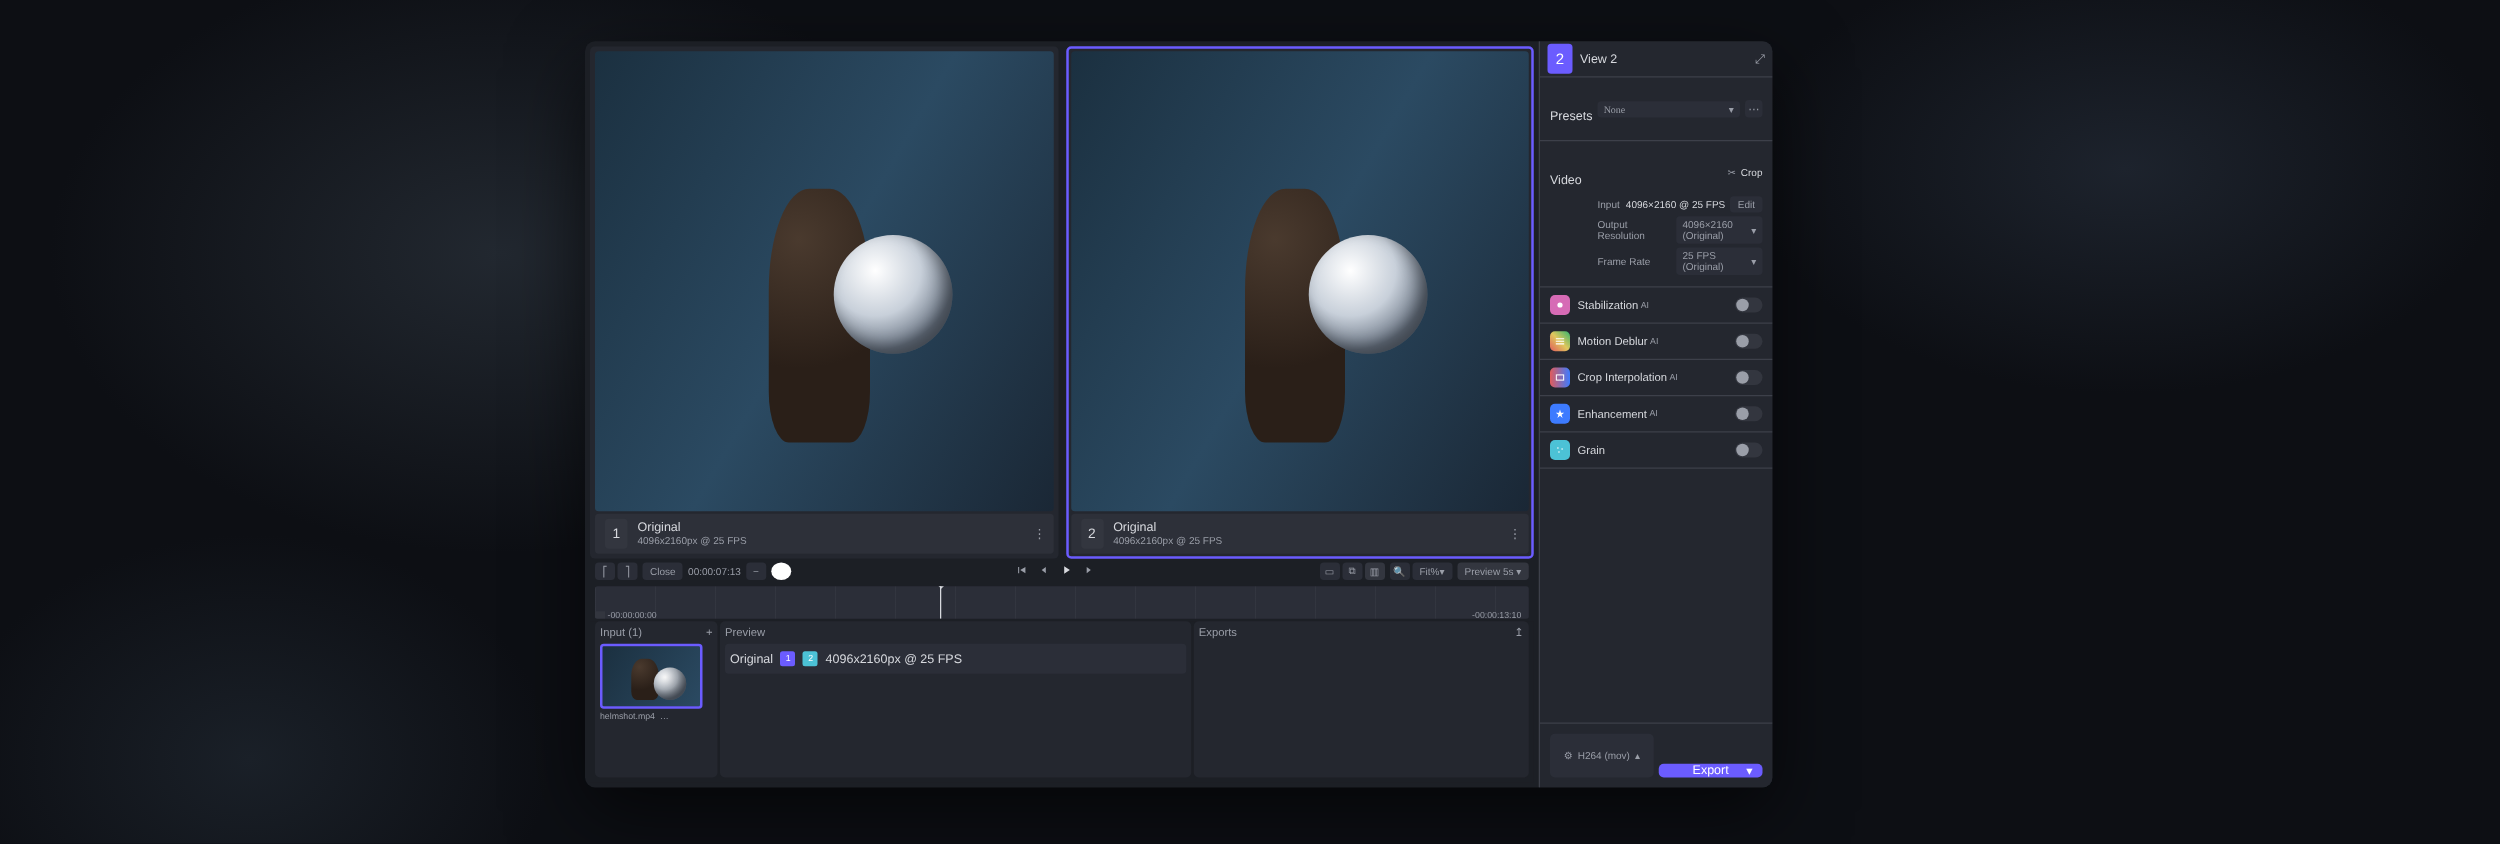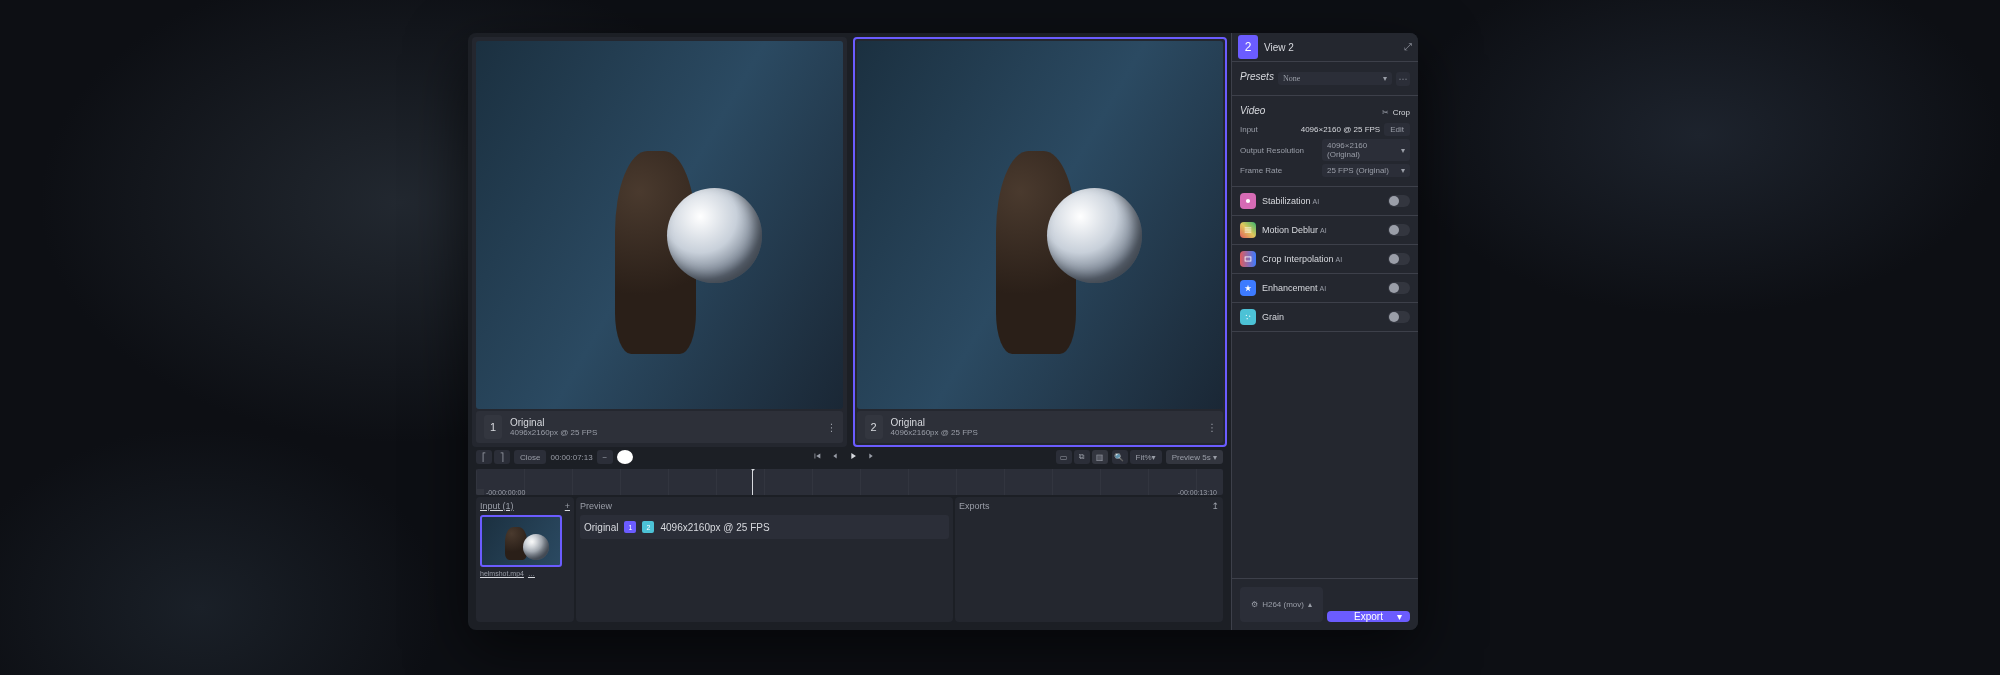--- a/index.html
+++ b/index.html
@@ -120,40 +120,40 @@
     opacity:.4;
   }
   .playhead{position:absolute;left:37%;top:-2px;bottom:0;width:1px;background:var(--text);}
   .playhead::before{content:"";position:absolute;top:-1px;left:-4px;width:0;height:0;border:5px solid transparent;border-top-color:var(--text);}
   .timebar{position:absolute;left:0;bottom:0;height:6px;background:var(--panel2);width:8px;}
   .tl-times{display:flex;justify-content:space-between;font-size:7px;color:var(--text-dim);padding:0 6px 0 10px;position:absolute;bottom:-1px;left:0;right:0;}
   
   .bins{height:125px;display:flex;gap:2px;background:var(--bg);padding:0 4px 4px;}
   .bin{background:var(--bg2);border-radius:4px;display:flex;flex-direction:column;padding:4px;}
   .bin-head{display:flex;justify-content:space-between;align-items:center;margin-bottom:4px;font-size:9px;color:var(--text-dim);}
-  .bin-input{width:90px;text-decoration:underline;}
+  .bin-input{width:90px;}
   .bin-previews{flex:1;}
   .bin-exports{width:260px;}
   .thumb{width:78px;height:48px;border:2px solid var(--accent);border-radius:3px;background:linear-gradient(120deg,#1b3040,#2b4a62);position:relative;overflow:hidden;}
   .thumb .helmet{right:14%;top:35%;width:34%;}
   .thumb .figure{left:30%;top:20%;width:28%;height:70%;}
   .thumb-name{font-size:7px;color:var(--text-dim);margin-top:3px;display:flex;align-items:center;gap:4px;}
   .preview-row-item{display:flex;align-items:center;gap:6px;background:var(--panel);padding:4px;border-radius:3px;height:16px;}
   .chip{width:12px;height:12px;border-radius:2px;font-size:7px;display:flex;align-items:center;justify-content:center;color:#fff;}
   .chip.c1{background:var(--accent);} .chip.c2{background:#4cc2d6;}
   
   .side{width:186px;background:var(--bg2);display:flex;flex-direction:column;border-left:1px solid var(--line);}
   .viewtabs{display:flex;align-items:center;height:28px;border-bottom:1px solid var(--line);}
   .viewtab-num{width:20px;height:24px;background:var(--accent);color:#fff;display:flex;align-items:center;justify-content:center;border-radius:3px;margin:0 6px;font-size:12px;}
   .viewtab-name{font-size:10px;}
   .viewtab-exp{margin-left:auto;margin-right:6px;color:var(--text-dim);}
   .section{padding:6px 8px;border-bottom:1px solid var(--line);}
-  .section h3{margin:0 0 4px;font-size:10px;font-weight:500;color:var(--text);font-style:italic;}
+  .section h3{margin:17px 0 4px;font-size:10px;font-weight:500;color:var(--text);}
   .row{display:flex;align-items:center;font-size:8px;color:var(--text-dim);margin:3px 0;gap:4px;}
-  .row .lbl{flex:1;}
+  .row .lbl{flex:1;margin-left:38px;}
   .row .val{color:var(--text);}
   .dd{background:var(--panel);border-radius:3px;padding:2px 5px;display:flex;align-items:center;gap:4px;font-size:8px;}
   .dd::after{content:"▾";color:var(--text-dim);margin-left:auto;}
   .pill-btn{background:var(--panel);padding:2px 6px;border-radius:3px;font-size:8px;}
   .icon-sq{width:14px;height:14px;background:var(--panel);border-radius:3px;display:flex;align-items:center;justify-content:center;color:var(--text-dim);font-size:9px;}
   
   .enh-row{display:flex;align-items:center;gap:6px;padding:6px 8px;border-bottom:1px solid var(--line);}
   .enh-icon{width:16px;height:16px;border-radius:4px;display:flex;align-items:center;justify-content:center;}
   .enh-icon svg{width:10px;height:10px;fill:#fff;}
   .enh-lbl{flex:1;font-size:9px;color:var(--text);display:flex;align-items:center;gap:2px;}

